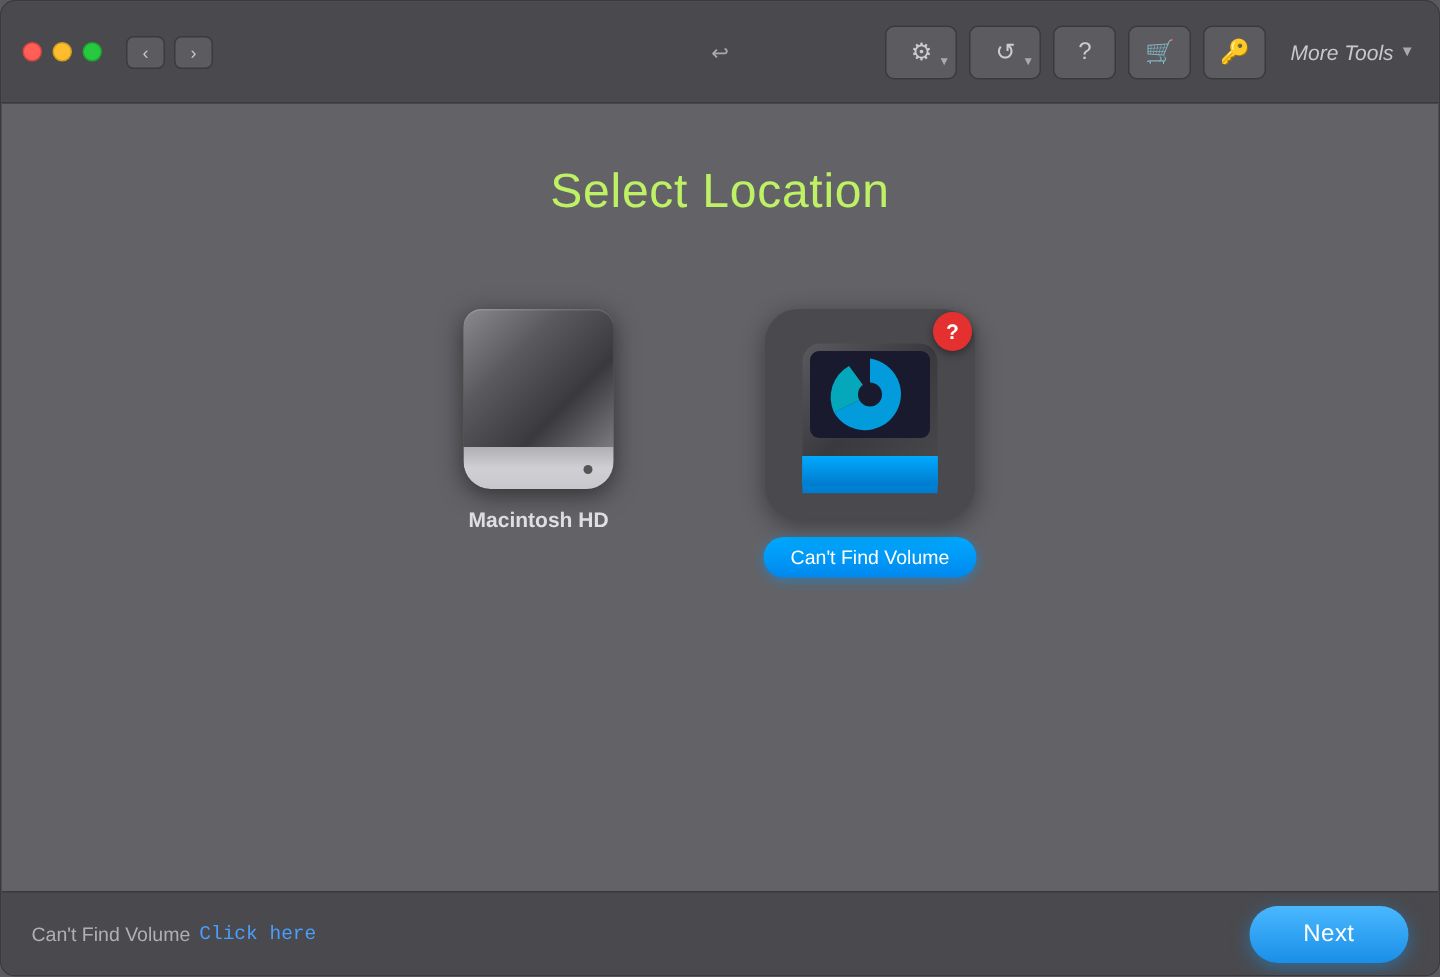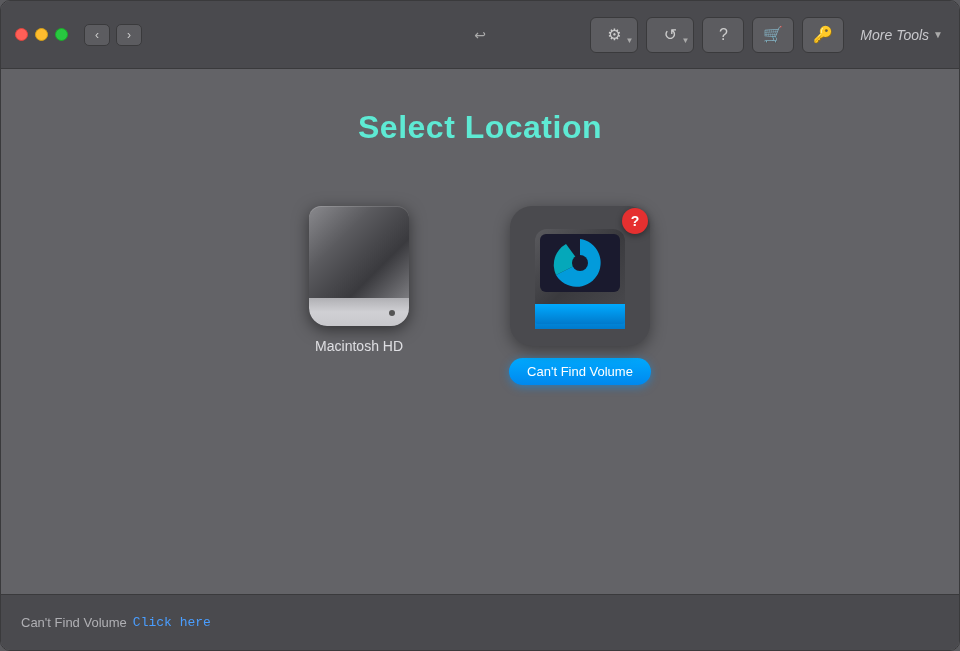--- a/index.html
+++ b/index.html
@@ -146,23 +146,23 @@
     
     .main-content {
       flex: 1;
       display: flex;
       flex-direction: column;
       align-items: center;
       position: relative;
     }
 
     .page-title {
-      color: #5eead4;
+      color: #bef264;
       font-size: 32px;
-      font-weight: 700;
+      font-weight: 400;
       margin-top: 40px;
       letter-spacing: 0.5px;
     }
 
     .drives-container {
       display: flex;
       gap: 100px;
       margin-top: 60px;
       align-items: flex-start;
     }
@@ -211,21 +211,21 @@
       width: 6px;
       height: 6px;
       background: #555;
       border-radius: 50%;
       z-index: 1;
     }
 
     .drive-label {
       color: #e0e0e4;
       font-size: 14px;
-      font-weight: 400;
+      font-weight: 700;
     }
 
     
     .cant-find-item {
       display: flex;
       flex-direction: column;
       align-items: center;
       cursor: pointer;
       gap: 12px;
     }
@@ -421,17 +421,18 @@
           <div class="question-badge">?</div>
         </div>
         <div class="cant-find-label-badge">Can't Find Volume</div>
       </div>
 
     </div>
 
     <div class="footer">
       <span class="footer-text">Can't Find Volume</span>
       <a class="footer-link">Click here</a>
+      <button class="next-btn">Next</button>
     </div>
 
   </div>
 
 </div>
 
 </body></html>

